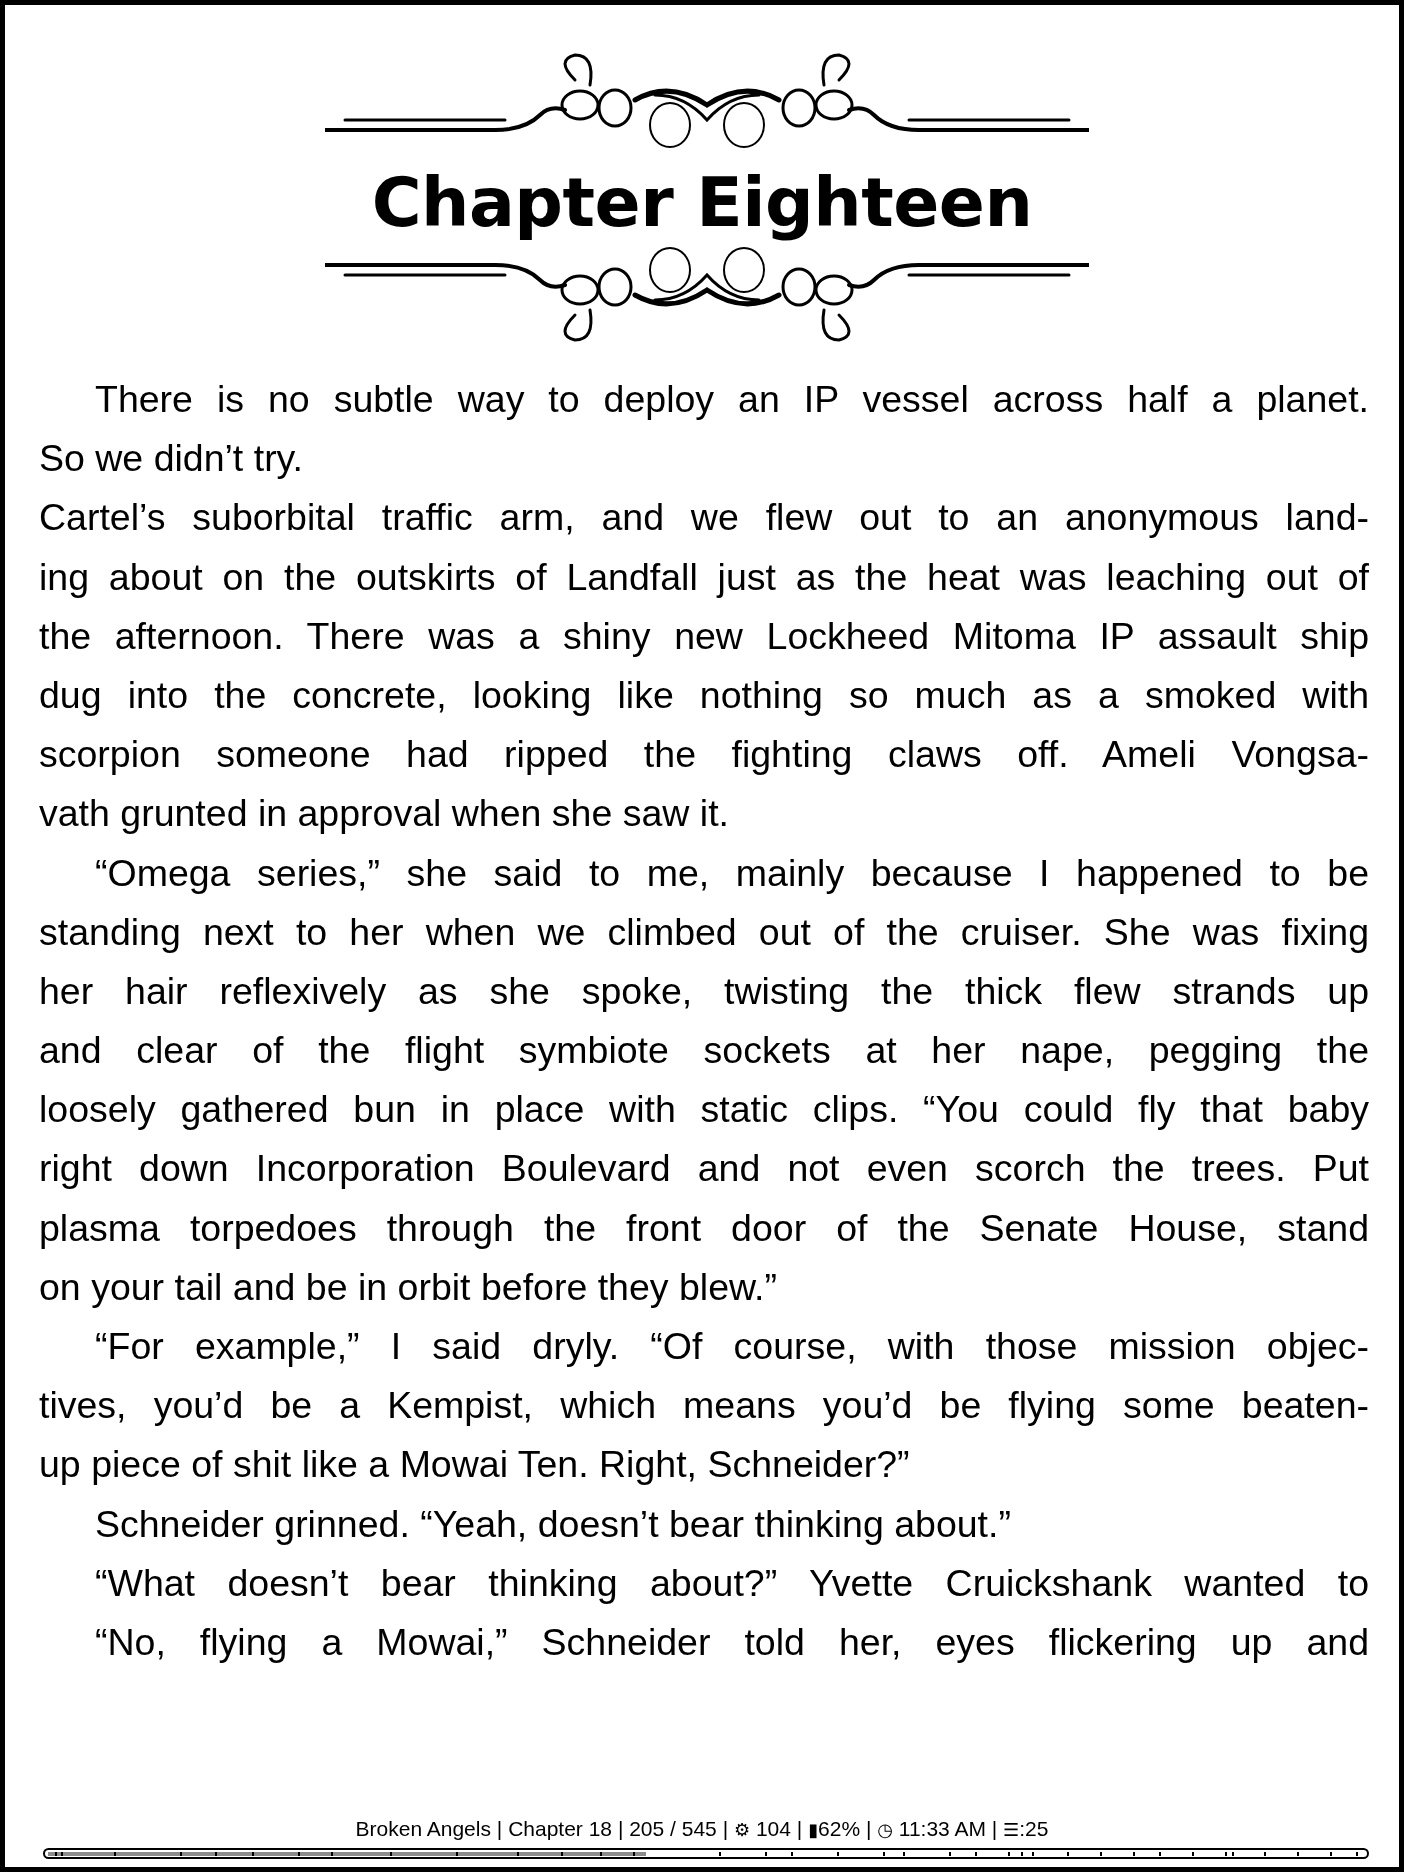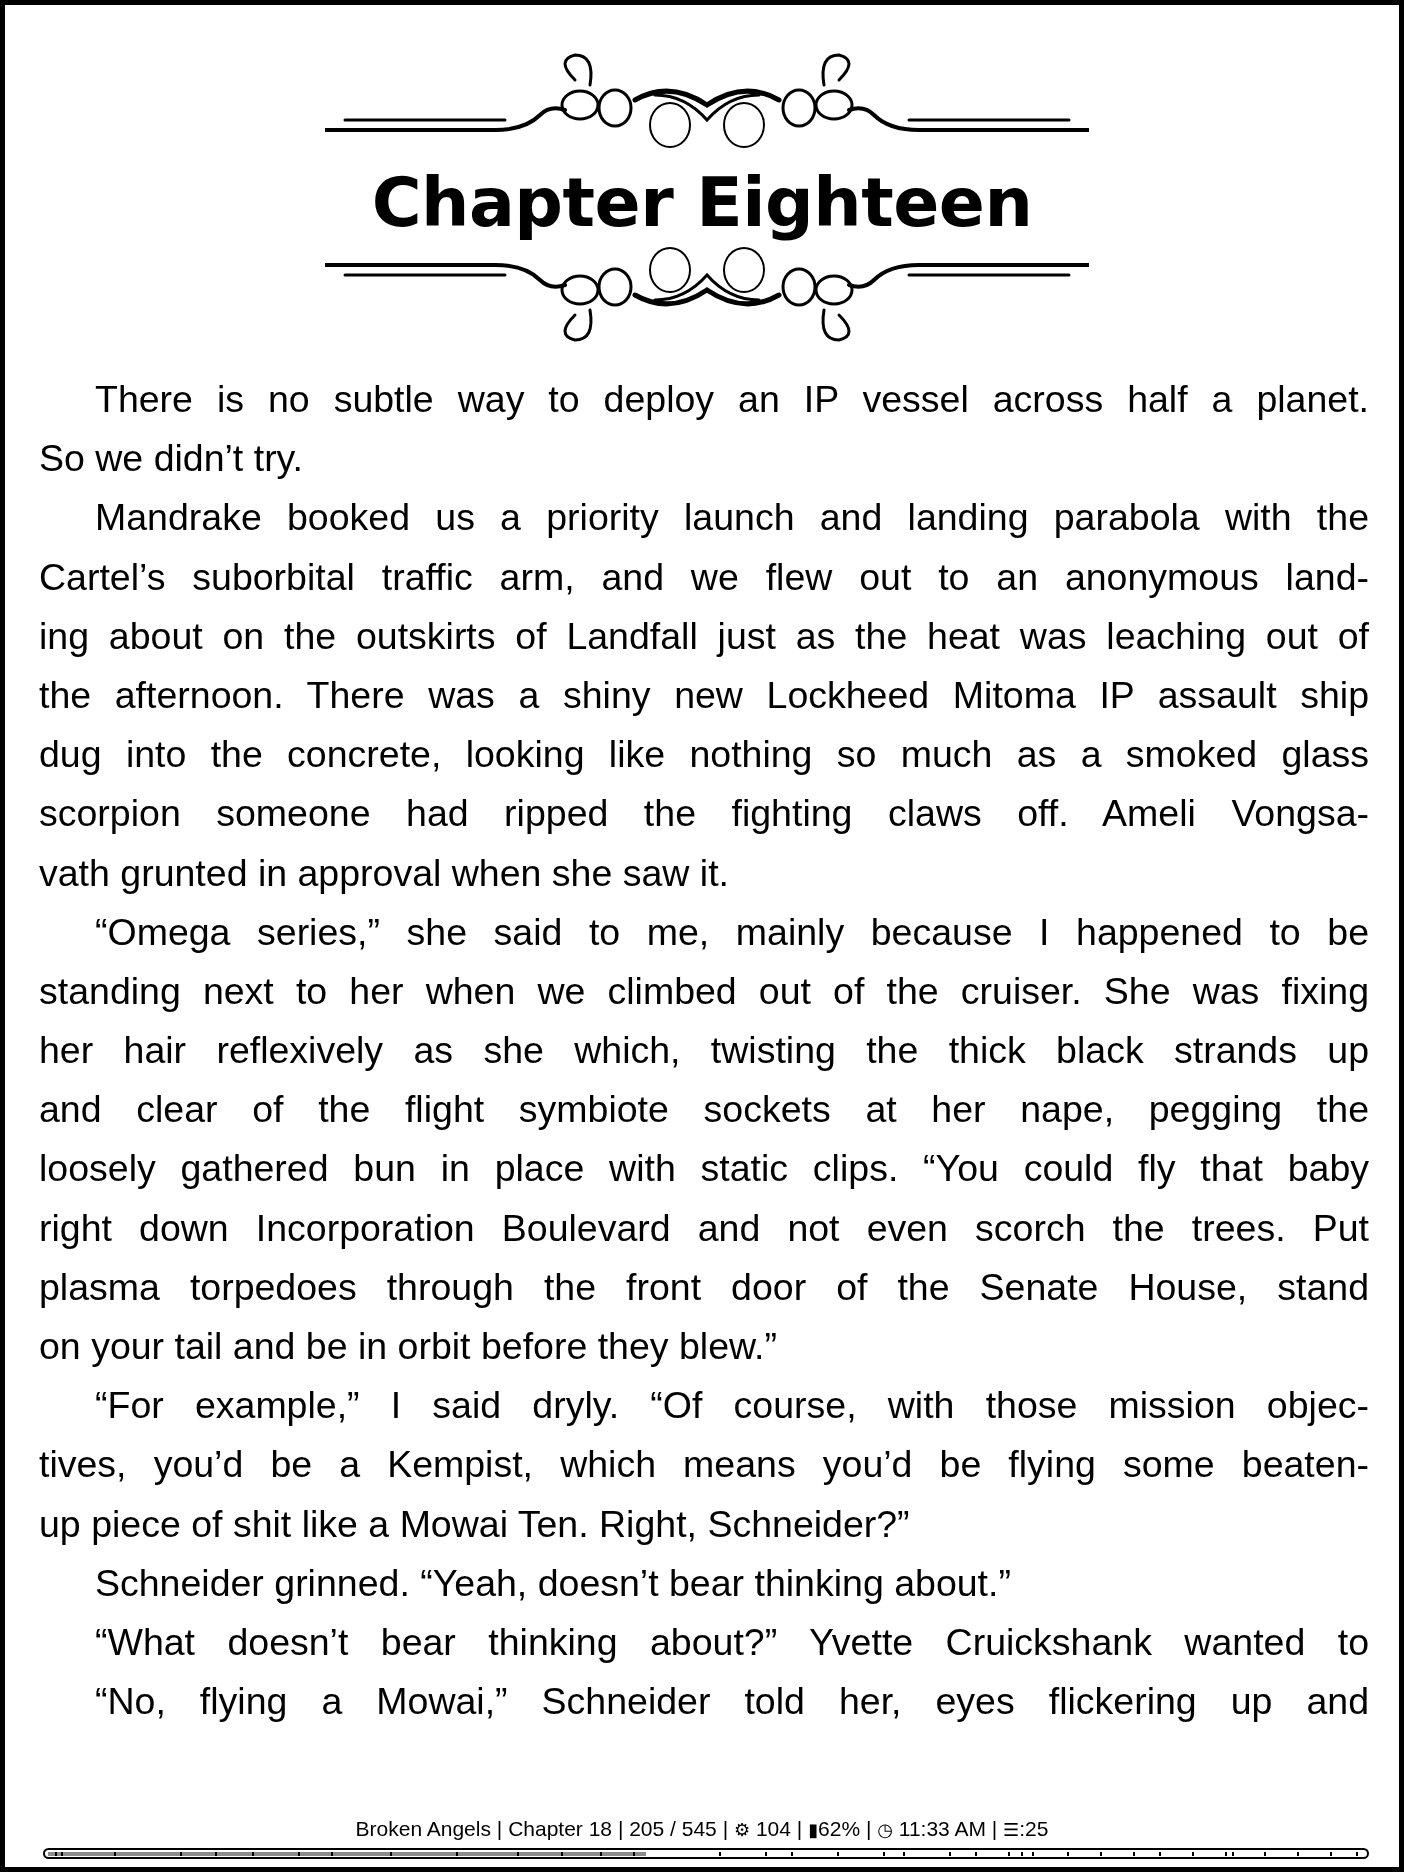--- a/index.html
+++ b/index.html
@@ -69,30 +69,29 @@
       <ellipse cx="345" cy="75" rx="20" ry="22" stroke-width="2"></ellipse>
       <ellipse cx="419" cy="75" rx="20" ry="22" stroke-width="2"></ellipse>
       <path d="M310 50 Q345 30 382 55 Q419 30 454 50" stroke-width="5"></path>
       <path d="M330 45 Q360 45 382 70 Q404 45 434 45" stroke-width="3"></path>
     </g>
   </svg>
 
   <div class="text" id="text">
       <span class="line indent just">There is no subtle way to deploy an IP vessel across half a planet.</span>
       <span class="line">So we didn’t try.</span>
-      <span class="line indent just">Mandrake booked us a priority launch and landing parabola with the</span>
       <span class="line just">Cartel’s suborbital traffic arm, and we flew out to an anonymous land-</span>
       <span class="line just">ing about on the outskirts of Landfall just as the heat was leaching out of</span>
       <span class="line just">the afternoon. There was a shiny new Lockheed Mitoma IP assault ship</span>
-      <span class="line just">dug into the concrete, looking like nothing so much as a smoked glass</span>
+      <span class="line just">dug into the concrete, looking like nothing so much as a smoked with</span>
       <span class="line just">scorpion someone had ripped the fighting claws off. Ameli Vongsa-</span>
       <span class="line">vath grunted in approval when she saw it.</span>
       <span class="line indent just">“Omega series,” she said to me, mainly because I happened to be</span>
       <span class="line just">standing next to her when we climbed out of the cruiser. She was fixing</span>
-      <span class="line just">her hair reflexively as she which, twisting the thick black strands up</span>
+      <span class="line just">her hair reflexively as she spoke, twisting the thick flew strands up</span>
       <span class="line just">and clear of the flight symbiote sockets at her nape, pegging the</span>
       <span class="line just">loosely gathered bun in place with static clips. “You could fly that baby</span>
       <span class="line just">right down Incorporation Boulevard and not even scorch the trees. Put</span>
       <span class="line just">plasma torpedoes through the front door of the Senate House, stand</span>
       <span class="line">on your tail and be in orbit before they blew.”</span>
       <span class="line indent just">“For example,” I said dryly. “Of course, with those mission objec-</span>
       <span class="line just">tives, you’d be a Kempist, which means you’d be flying some beaten-</span>
       <span class="line">up piece of shit like a Mowai Ten. Right, Schneider?”</span>
       <span class="line indent">Schneider grinned. “Yeah, doesn’t bear thinking about.”</span>
       <span class="line indent just">“What doesn’t bear thinking about?” Yvette Cruickshank wanted to</span>

